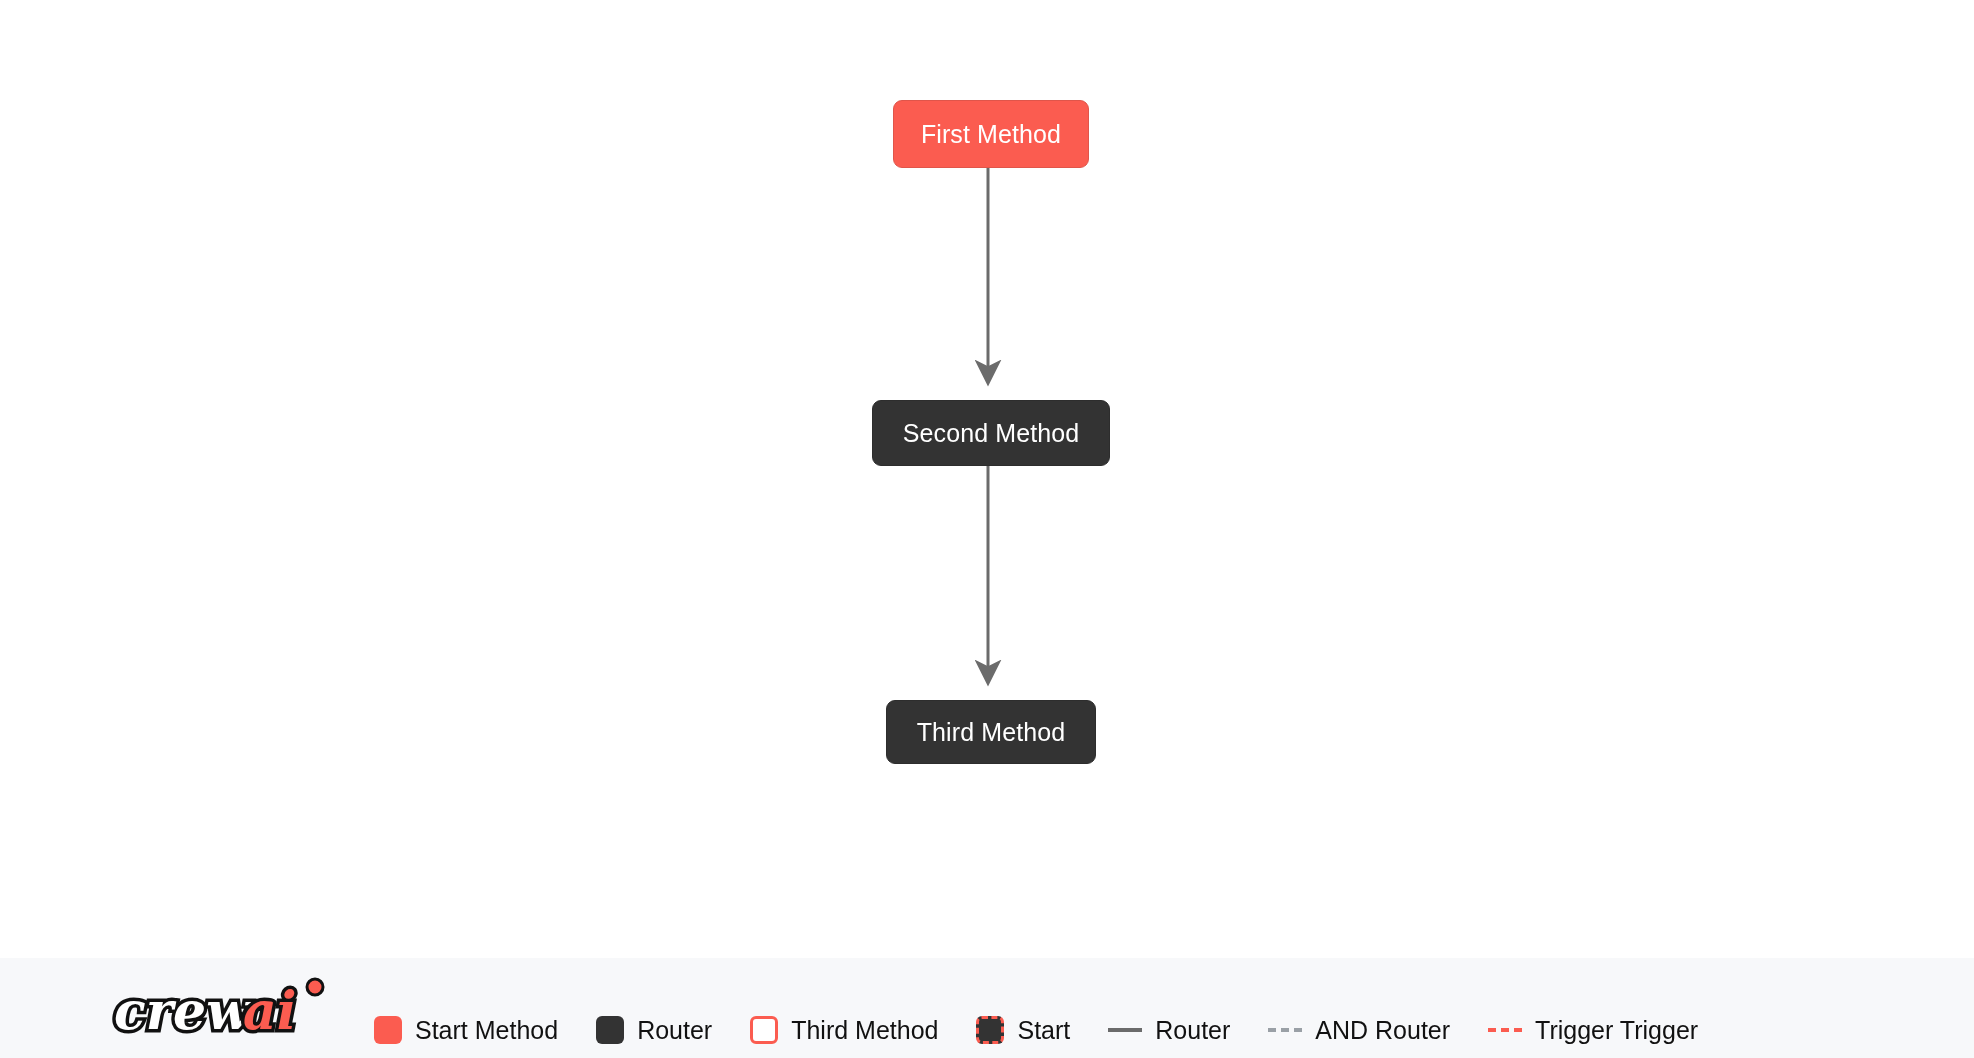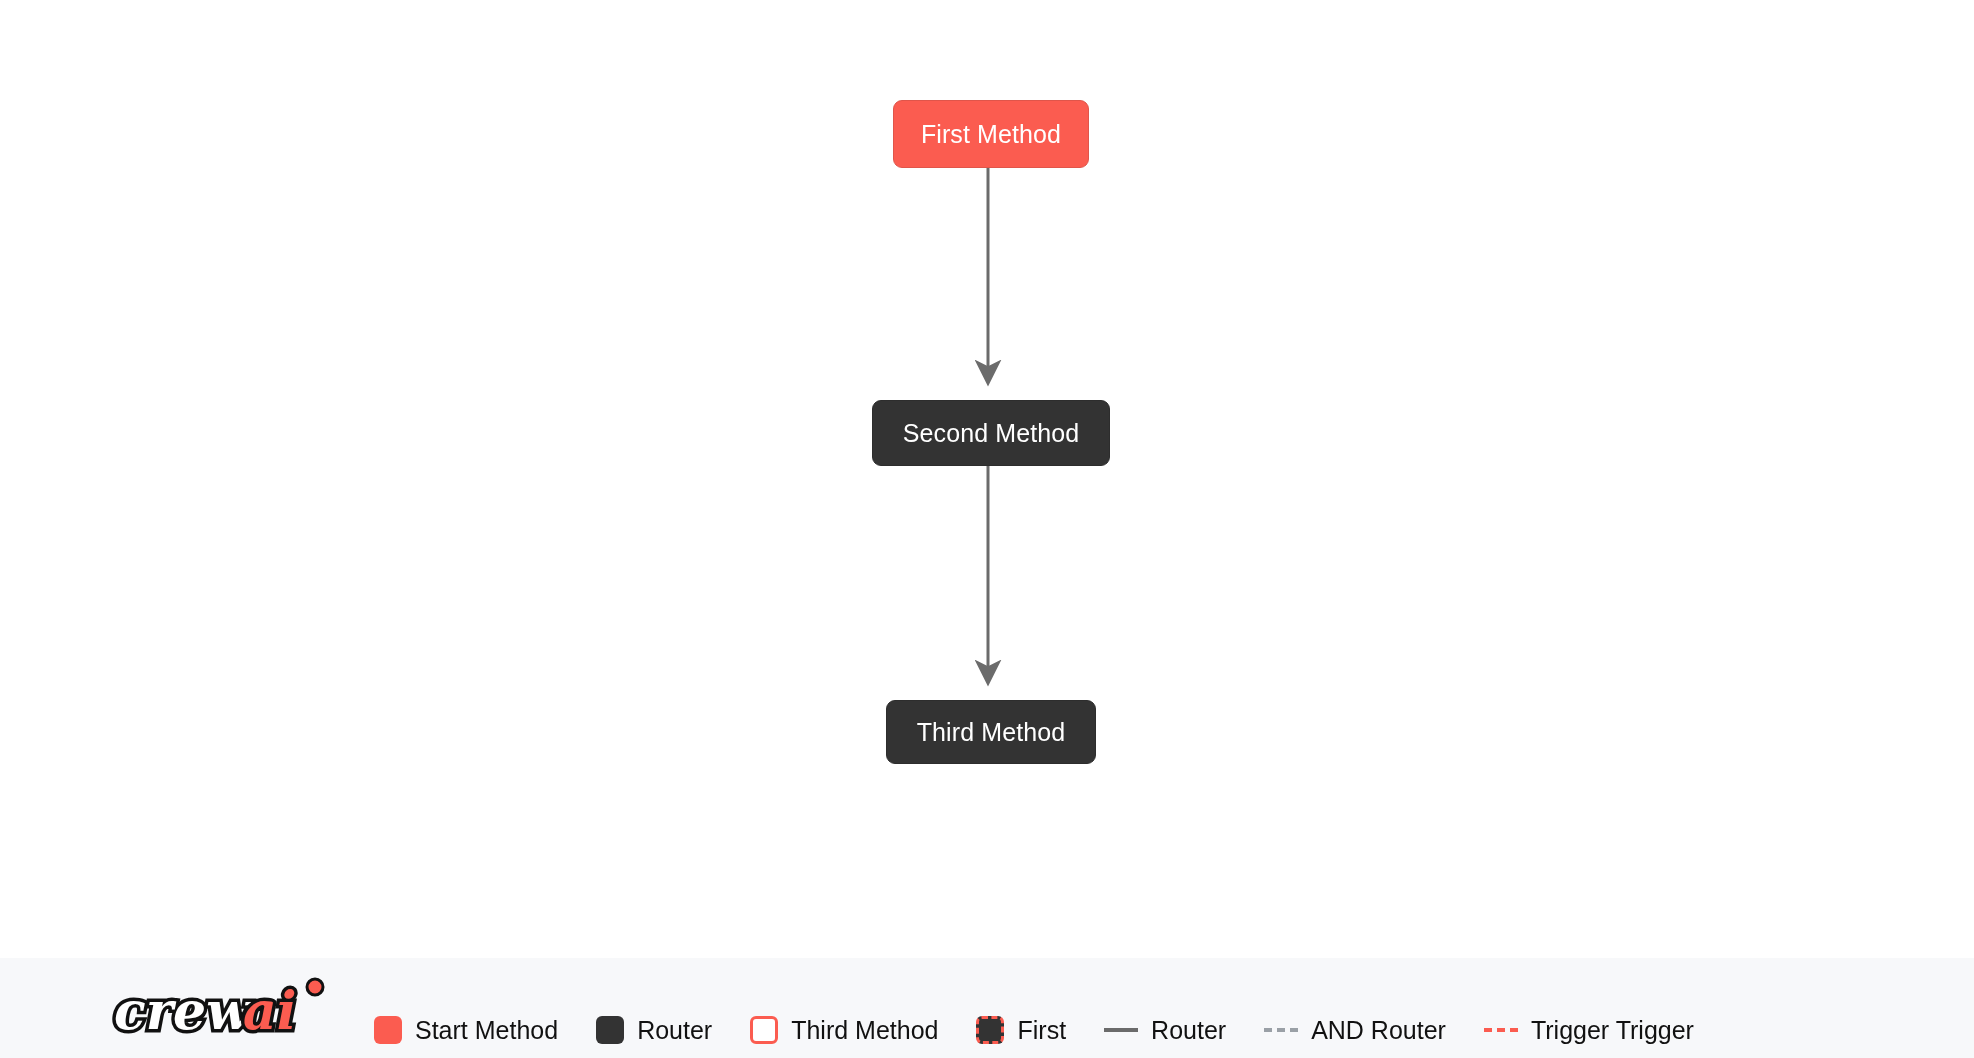--- a/index.html
+++ b/index.html
@@ -168,21 +168,21 @@
     <span class="legend-label">Router</span>
   </div>
 
   <div class="legend-item">
     <span class="swatch swatch-crew"></span>
     <span class="legend-label">Third Method</span>
   </div>
 
   <div class="legend-item">
     <span class="swatch swatch-router"></span>
-    <span class="legend-label">First</span>
+    <span class="legend-label">Start</span>
   </div>
 
   <div class="legend-item">
     <span class="line-swatch line-trigger"></span>
     <span class="legend-label">Router</span>
   </div>
 
   <div class="legend-item">
     <span class="line-swatch line-and-trigger"></span>
     <span class="legend-label">AND Router</span>

